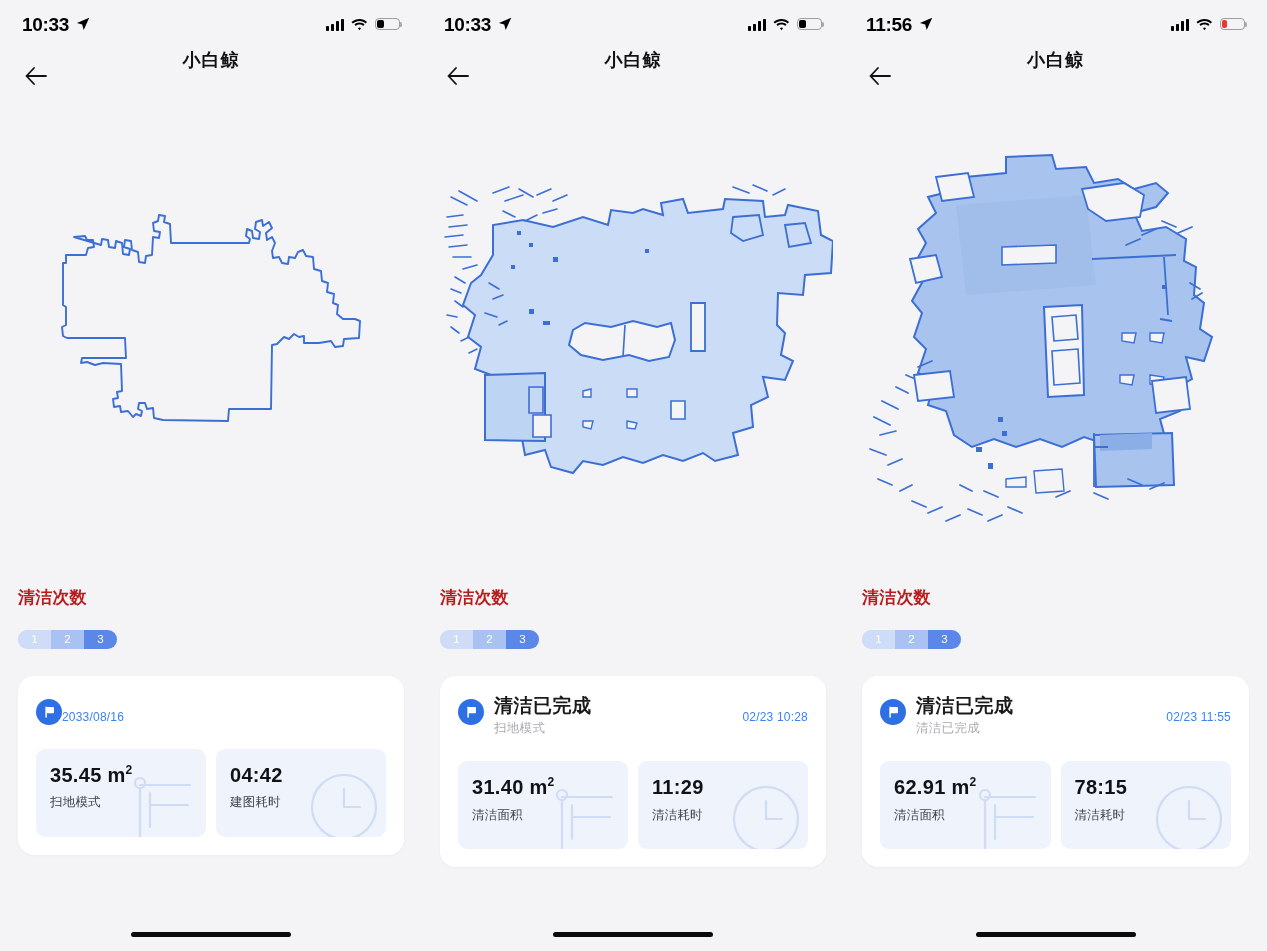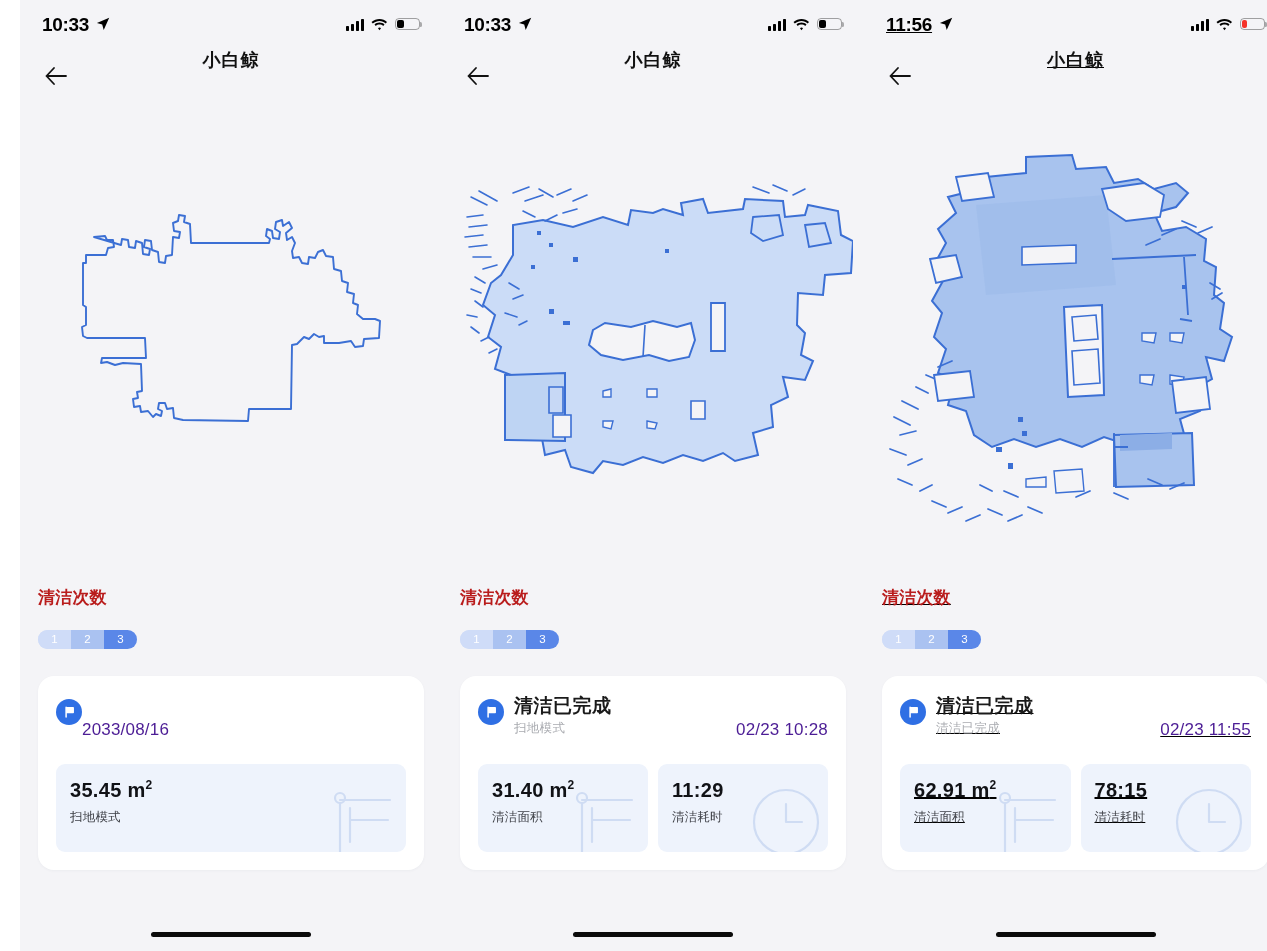--- a/index.html
+++ b/index.html
@@ -2,29 +2,29 @@
 <html><head>
 <meta charset="utf-8">
 <style>
   * { box-sizing: border-box; margin: 0; padding: 0; }
   html, body {
     width: 1267px; height: 951px;
     background: #ffffff;
     font-family: "Liberation Sans", "DejaVu Sans", sans-serif;
     overflow: hidden;
   }
-  .screens { display: flex; width: 1267px; height: 807px; padding-left: 20px; }
+  .screens { display: flex; width: 1267px; height: 807px; }
   .phone {
     position: relative;
     width: 422px; height: 951px;
     background: #f4f4f7;
     flex: 0 0 auto;
     overflow: hidden;
   }
-  .phone.p3 { width: 423px; text-decoration: underline; }
+  .phone.p3 { width: 423px; }
 
   
   .statusbar {
     height: 48px; width: 100%;
     display: flex; align-items: center; justify-content: space-between;
     padding: 0 22px 0 22px;
   }
   .sb-left { display: flex; align-items: center; gap: 7px; }
   .sb-time {
     font-size: 19px; font-weight: bold; color: #000;
@@ -113,21 +113,21 @@
   .head-text { margin-left: 10px; flex: 1 1 auto; }
   .head-title {
     font-size: 19px; font-weight: bold; color: #1a1a1a;
     letter-spacing: 0.5px; line-height: 1.1;
   }
   .head-sub {
     font-size: 12.5px; color: #a9abb0; margin-top: 4px;
     letter-spacing: 0.3px;
   }
   .head-date {
-    font-size: 17px; color: #4c1d95; margin-top: 24px;
+    font-size: 12px; color: #3b82f6; margin-top: 14px;
     white-space: nowrap; letter-spacing: 0.2px;
   }
   .metrics { display: flex; gap: 10px; margin-top: 24px; }
   .metric {
     position: relative; flex: 1 1 0;
     background: #eef3fc; border-radius: 9px;
     height: 88px; padding: 14px 0 0 14px;
     overflow: hidden;
   }
   .metric-value {
@@ -215,20 +215,28 @@
         </span>
         <div class="head-date">2033/08/16</div>
       </div>
       <div class="metrics">
         <div class="metric">
           <div class="metric-value"><span>35.45 m</span><sup>2</sup></div>
           <div class="metric-label">扫地模式</div>
           <svg class="metric-wm" width="76" height="72" viewBox="0 0 76 72">
             <circle cx="14" cy="12" r="5" fill="none" stroke="#cfdcf3" stroke-width="2.2"></circle>
             <path d="M14 17 V72 M14 14 H64 M24 34 H62 M24 22 V56" fill="none" stroke="#cfdcf3" stroke-width="2.2" stroke-linecap="round"></path>
+          </svg>
+        </div>
+        <div class="metric">
+          <div class="metric-value"><span>04:42</span><sup></sup></div>
+          <div class="metric-label">建图耗时</div>
+          <svg class="metric-wm" width="76" height="76" viewBox="0 0 76 76">
+            <circle cx="38" cy="40" r="32" fill="none" stroke="#cfdcf3" stroke-width="2.2"></circle>
+            <path d="M38 22 V40 H54" fill="none" stroke="#cfdcf3" stroke-width="2.2" stroke-linecap="round" stroke-linejoin="round"></path>
           </svg>
         </div>
       </div>
     </div>
 
     <div class="home-ind"></div>
   </div>
 
   <div class="phone p2">
 

